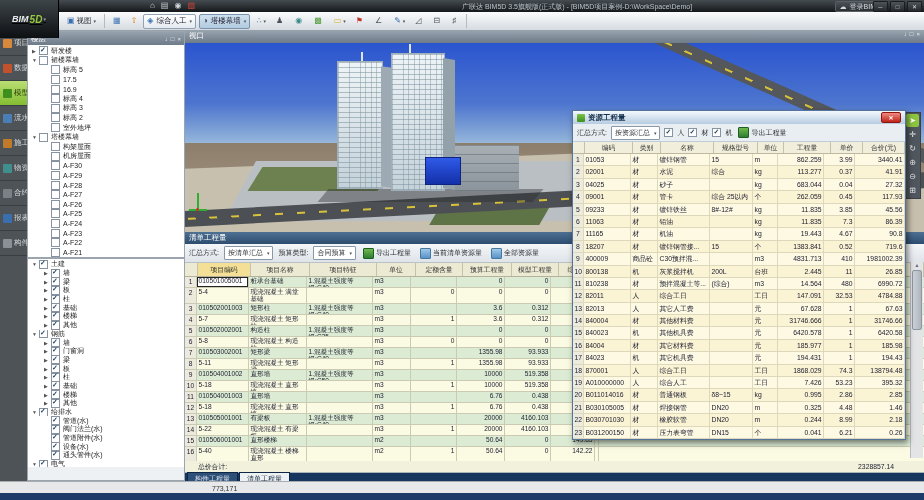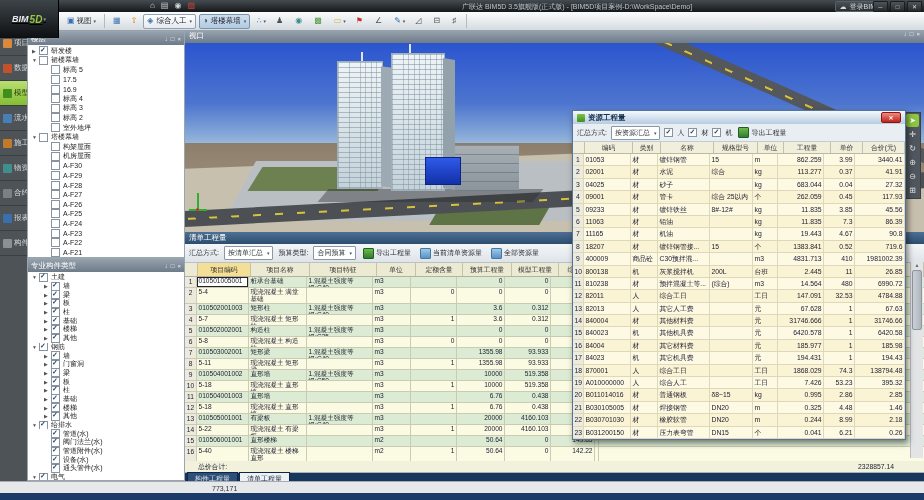--- a/index.html
+++ b/index.html
@@ -455,28 +455,20 @@
 
         <div class="titem i1">
           <span class="arrow"></span>
           <span class="cb off"></span>
           <span>A-F21</span>
         </div>
       </div>
   </div>
 
   <div class="abs pnl ptypes">
-    <div class="phead">
-      <span>专业构件类型</span>
-      <span class="phico">
-        <span>↓</span>
-        <span>□</span>
-        <span>×</span>
-      </span>
-    </div>
     <div class="tree">
 
         <div class="titem i0">
           <span class="arrow">▼</span>
           <span class="cb on"></span>
           <span>土建</span>
         </div>
 
         <div class="titem i1">
           <span class="arrow">▶</span>

